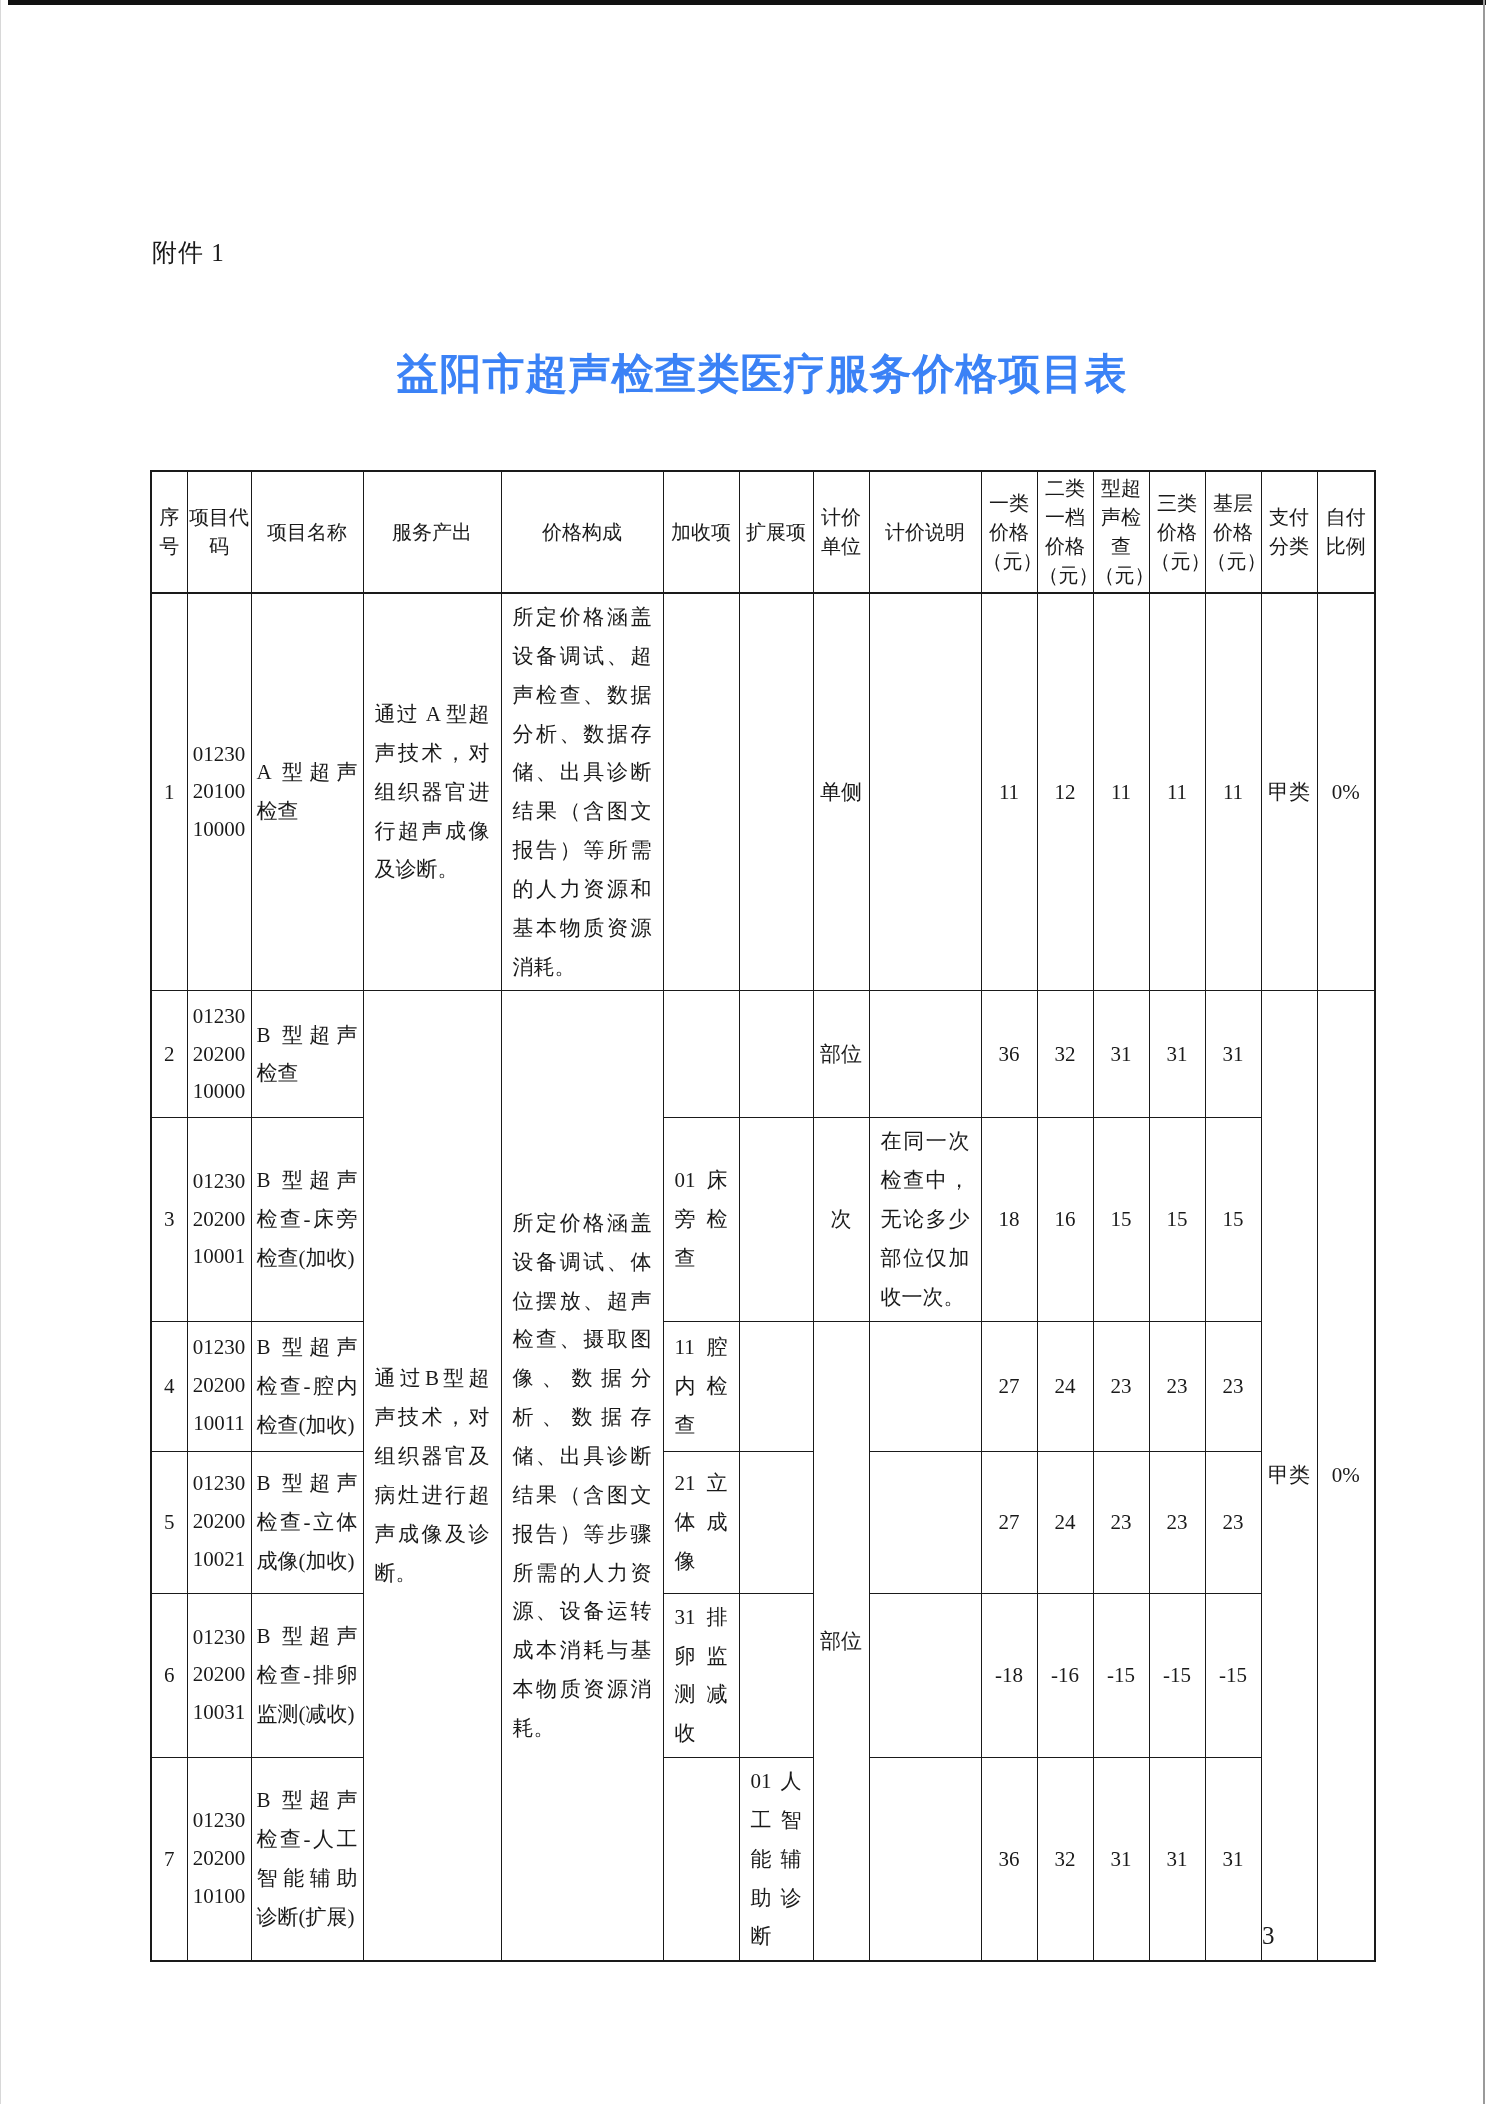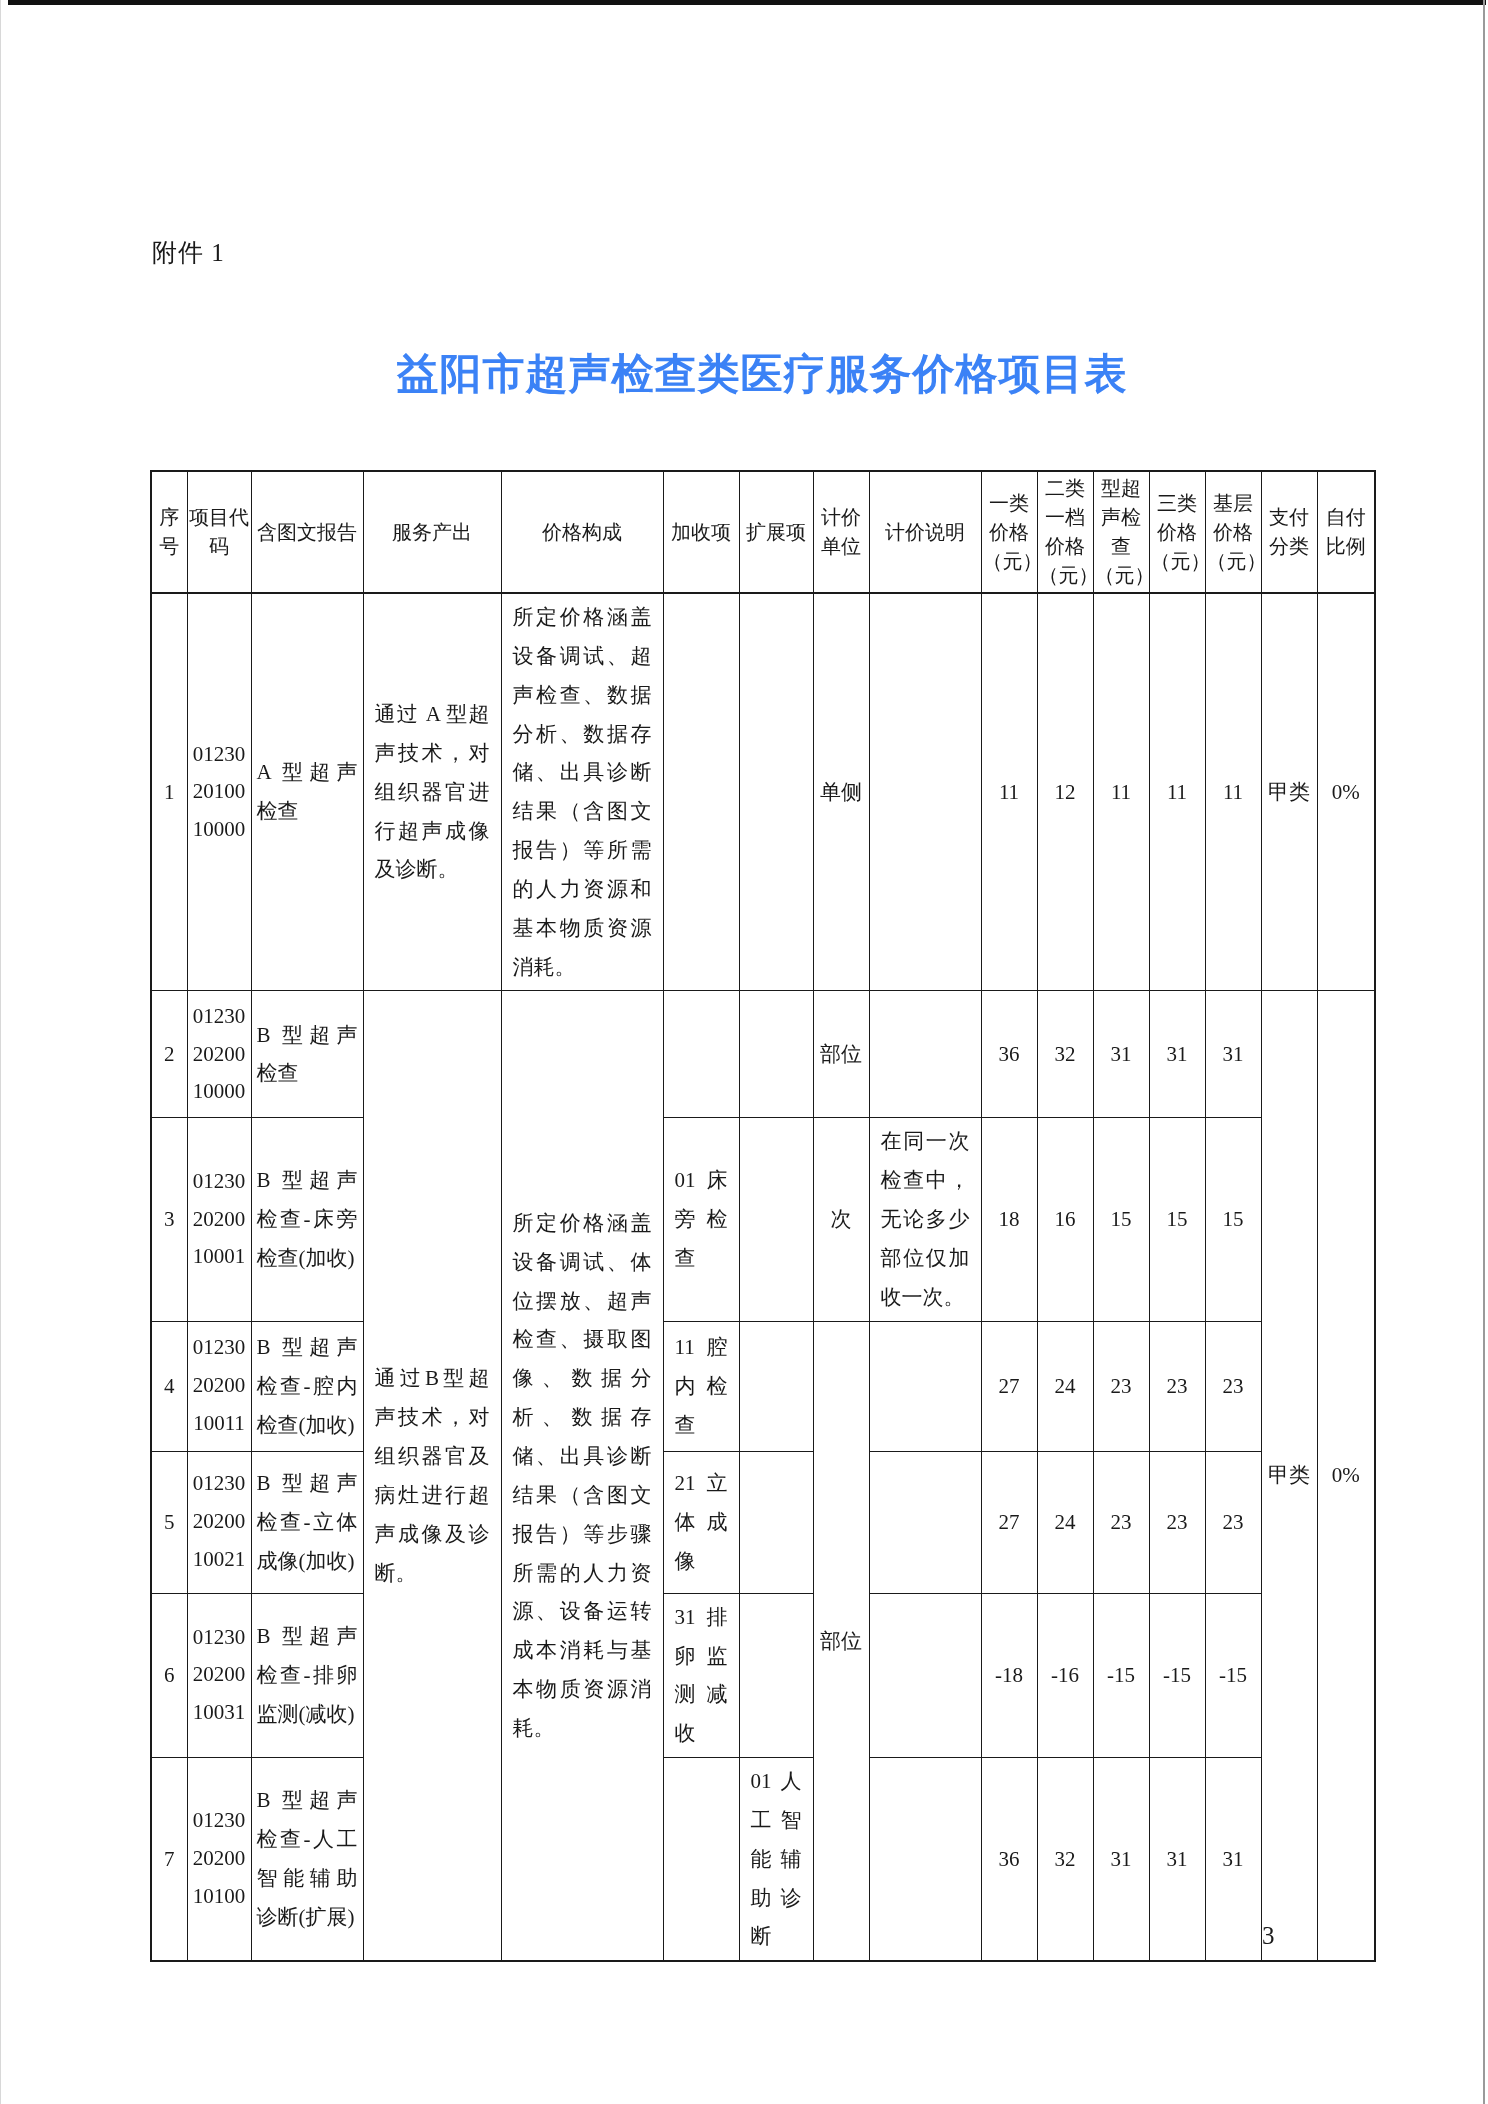--- a/index.html
+++ b/index.html
@@ -108,21 +108,21 @@
       <col style="width:56px">
     <col style="width:56px">
       <col style="width:56px">
       <col style="width:56px">
     <col style="width:58px">
   </colgroup>
   <thead>
     <tr class="hdr">
       <th>序号</th>
       <th>项目代码</th>
-      <th>含图文报告</th>
+      <th>项目名称</th>
       <th>服务产出</th>
       <th>价格构成</th>
       <th>加收项</th>
       <th>扩展项</th>
       <th>计价单位</th>
       <th>计价说明</th>
       <th>一类价格（元）</th>
       <th>二类一档价格（元）</th>
       <th>型超声检查（元）</th>
       <th>三类价格（元）</th>

